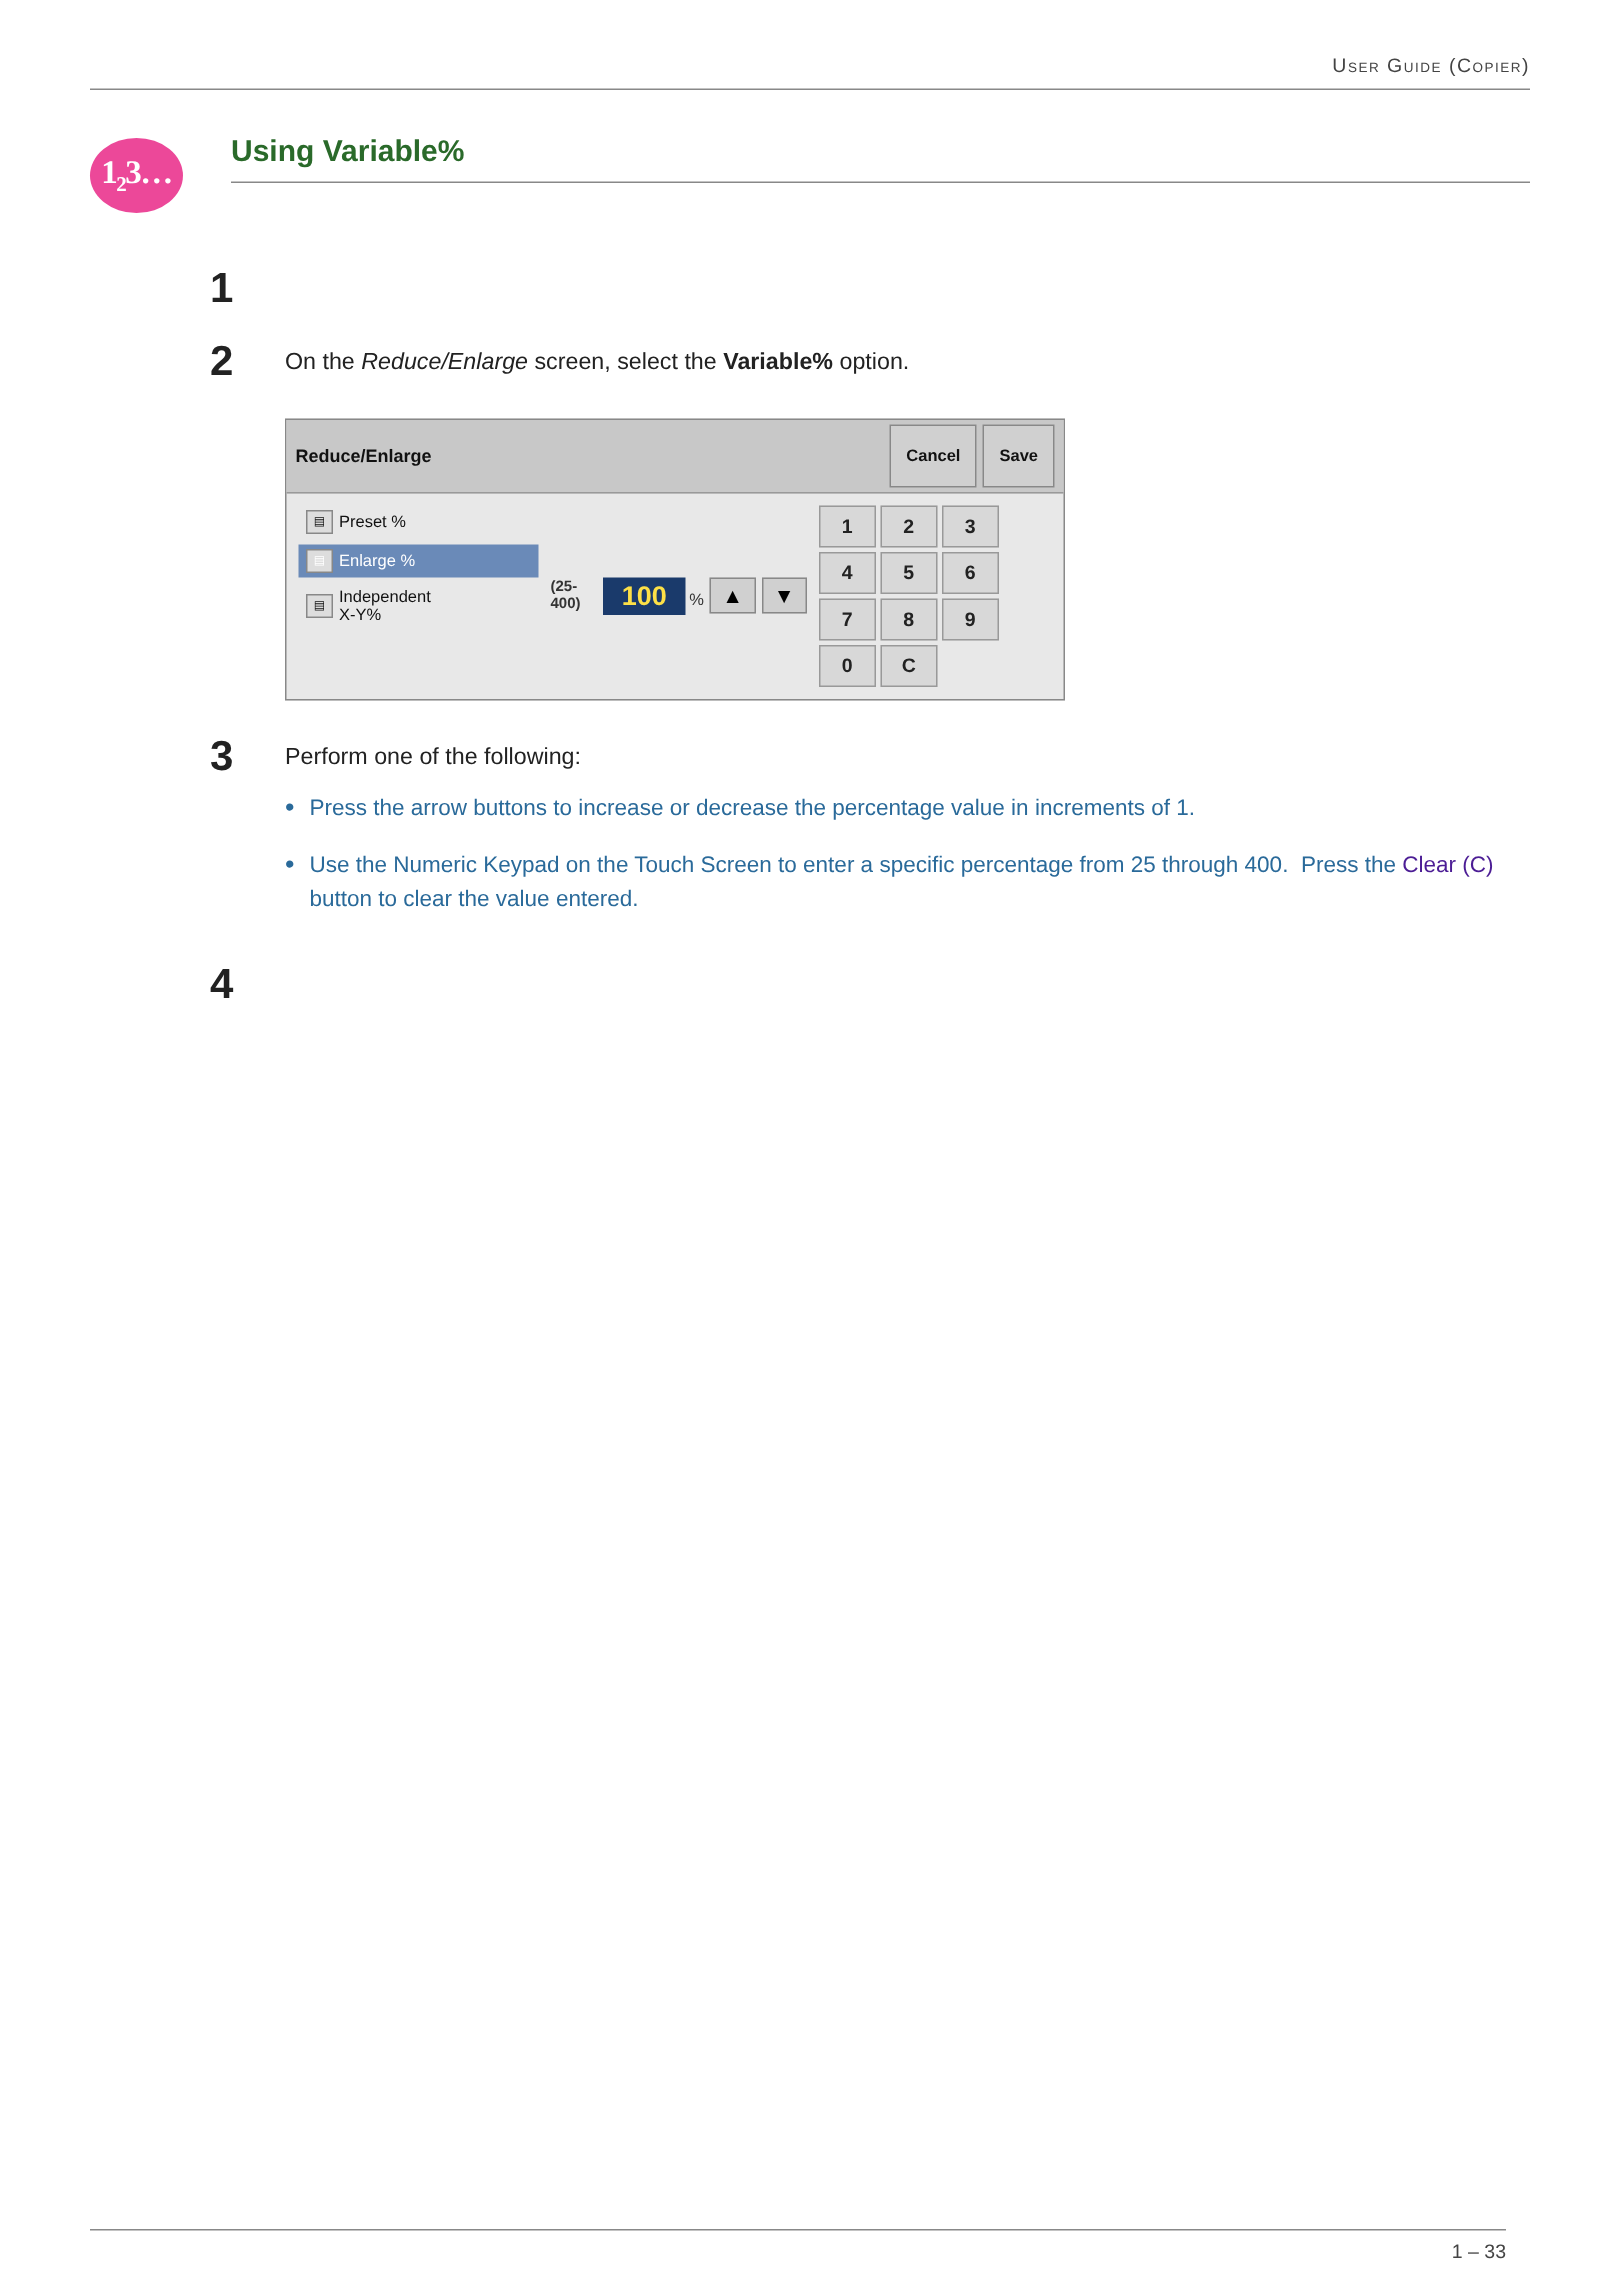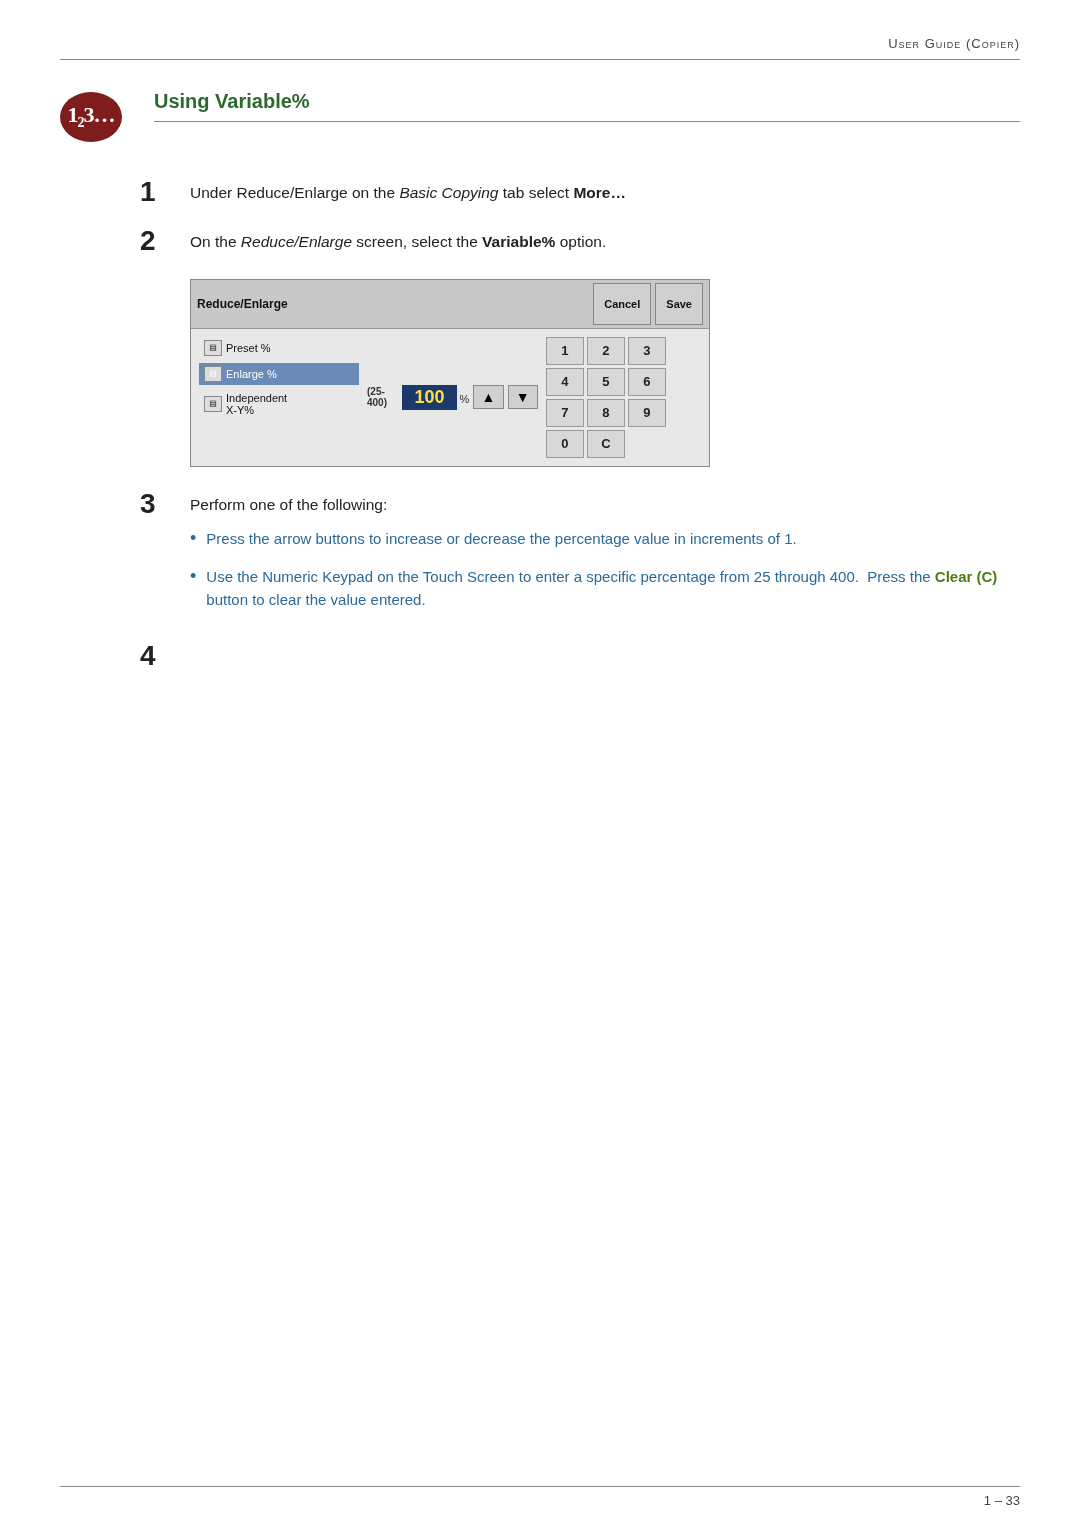--- a/index.html
+++ b/index.html
@@ -49,21 +49,21 @@
       width: 70px;
       height: 55px;
       flex-shrink: 0;
       margin-right: 24px;
       margin-top: 2px;
     }
 
     .icon-circle {
       width: 62px;
       height: 50px;
-      background: #7f1d1d;
+      background: #ec4899;
       border-radius: 50%;
       display: flex;
       align-items: center;
       justify-content: center;
       color: white;
       font-size: 22px;
       font-weight: bold;
       font-family: Georgia, serif;
       letter-spacing: -1px;
     }
@@ -278,30 +278,30 @@
       flex-shrink: 0;
     }
 
     .bullet-text {
       font-size: 15px;
       line-height: 1.55;
       color: #2a6a9a;
     }
 
     .bullet-text strong {
-      color: #4d7c0f;
-      font-weight: bold;
+      color: #4c1d95;
+      font-weight: normal;
     }
 
     
     .page-footer {
       position: absolute;
       bottom: 20px;
       left: 60px;
-      right: 60px;
+      right: 76px;
       border-top: 1px solid #888;
       display: flex;
       justify-content: flex-end;
       padding-top: 6px;
     }
 
     .page-number {
       font-size: 13px;
       color: #444;
     }
@@ -330,23 +330,20 @@
     </div>
     <div class="section-title-block">
       <div class="section-title">Using Variable%</div>
     </div>
   </div>
 
   <div class="steps-container">
 
     <div class="step">
       <div class="step-number">1</div>
-      <div class="step-content">
-        Under Reduce/Enlarge on the <em>Basic Copying</em> tab select <strong>More…</strong>
-      </div>
     </div>
 
     <div class="step">
       <div class="step-number">2</div>
       <div class="step-content">
         On the <em>Reduce/Enlarge</em> screen, select the <strong>Variable%</strong> option.
       </div>
     </div>
 
     <div class="ui-screenshot" style="margin-left: 50px;">

